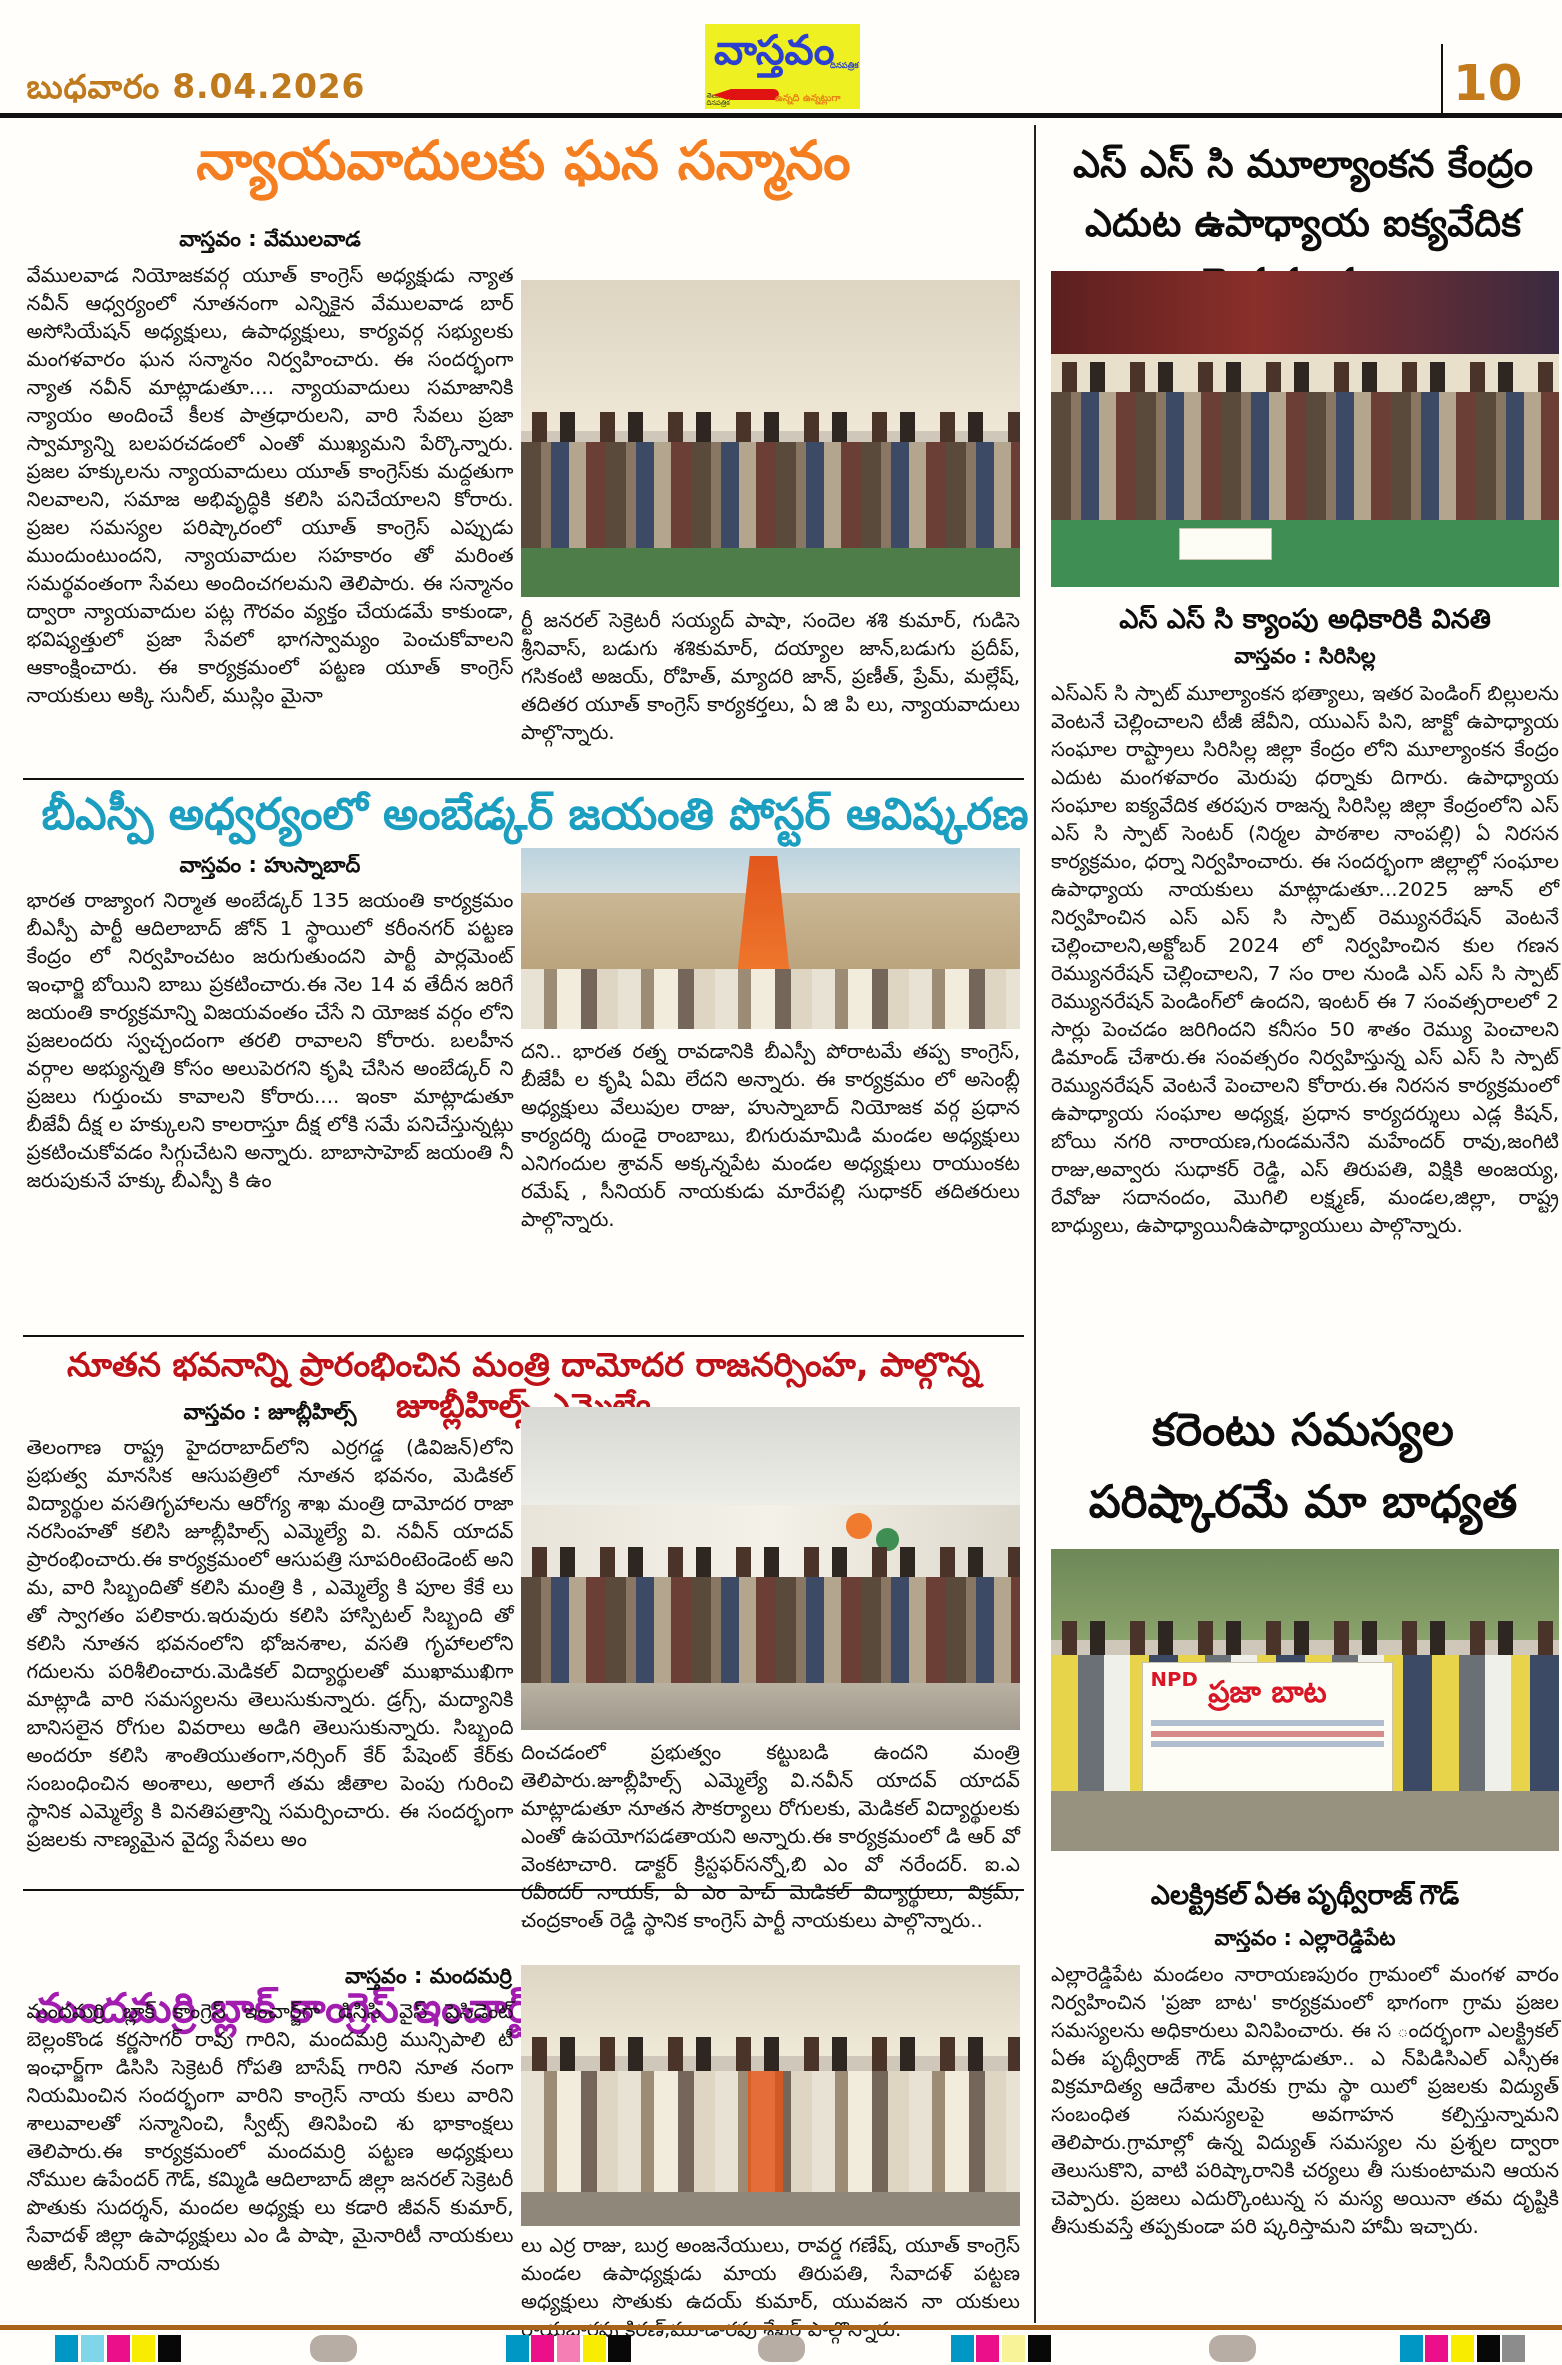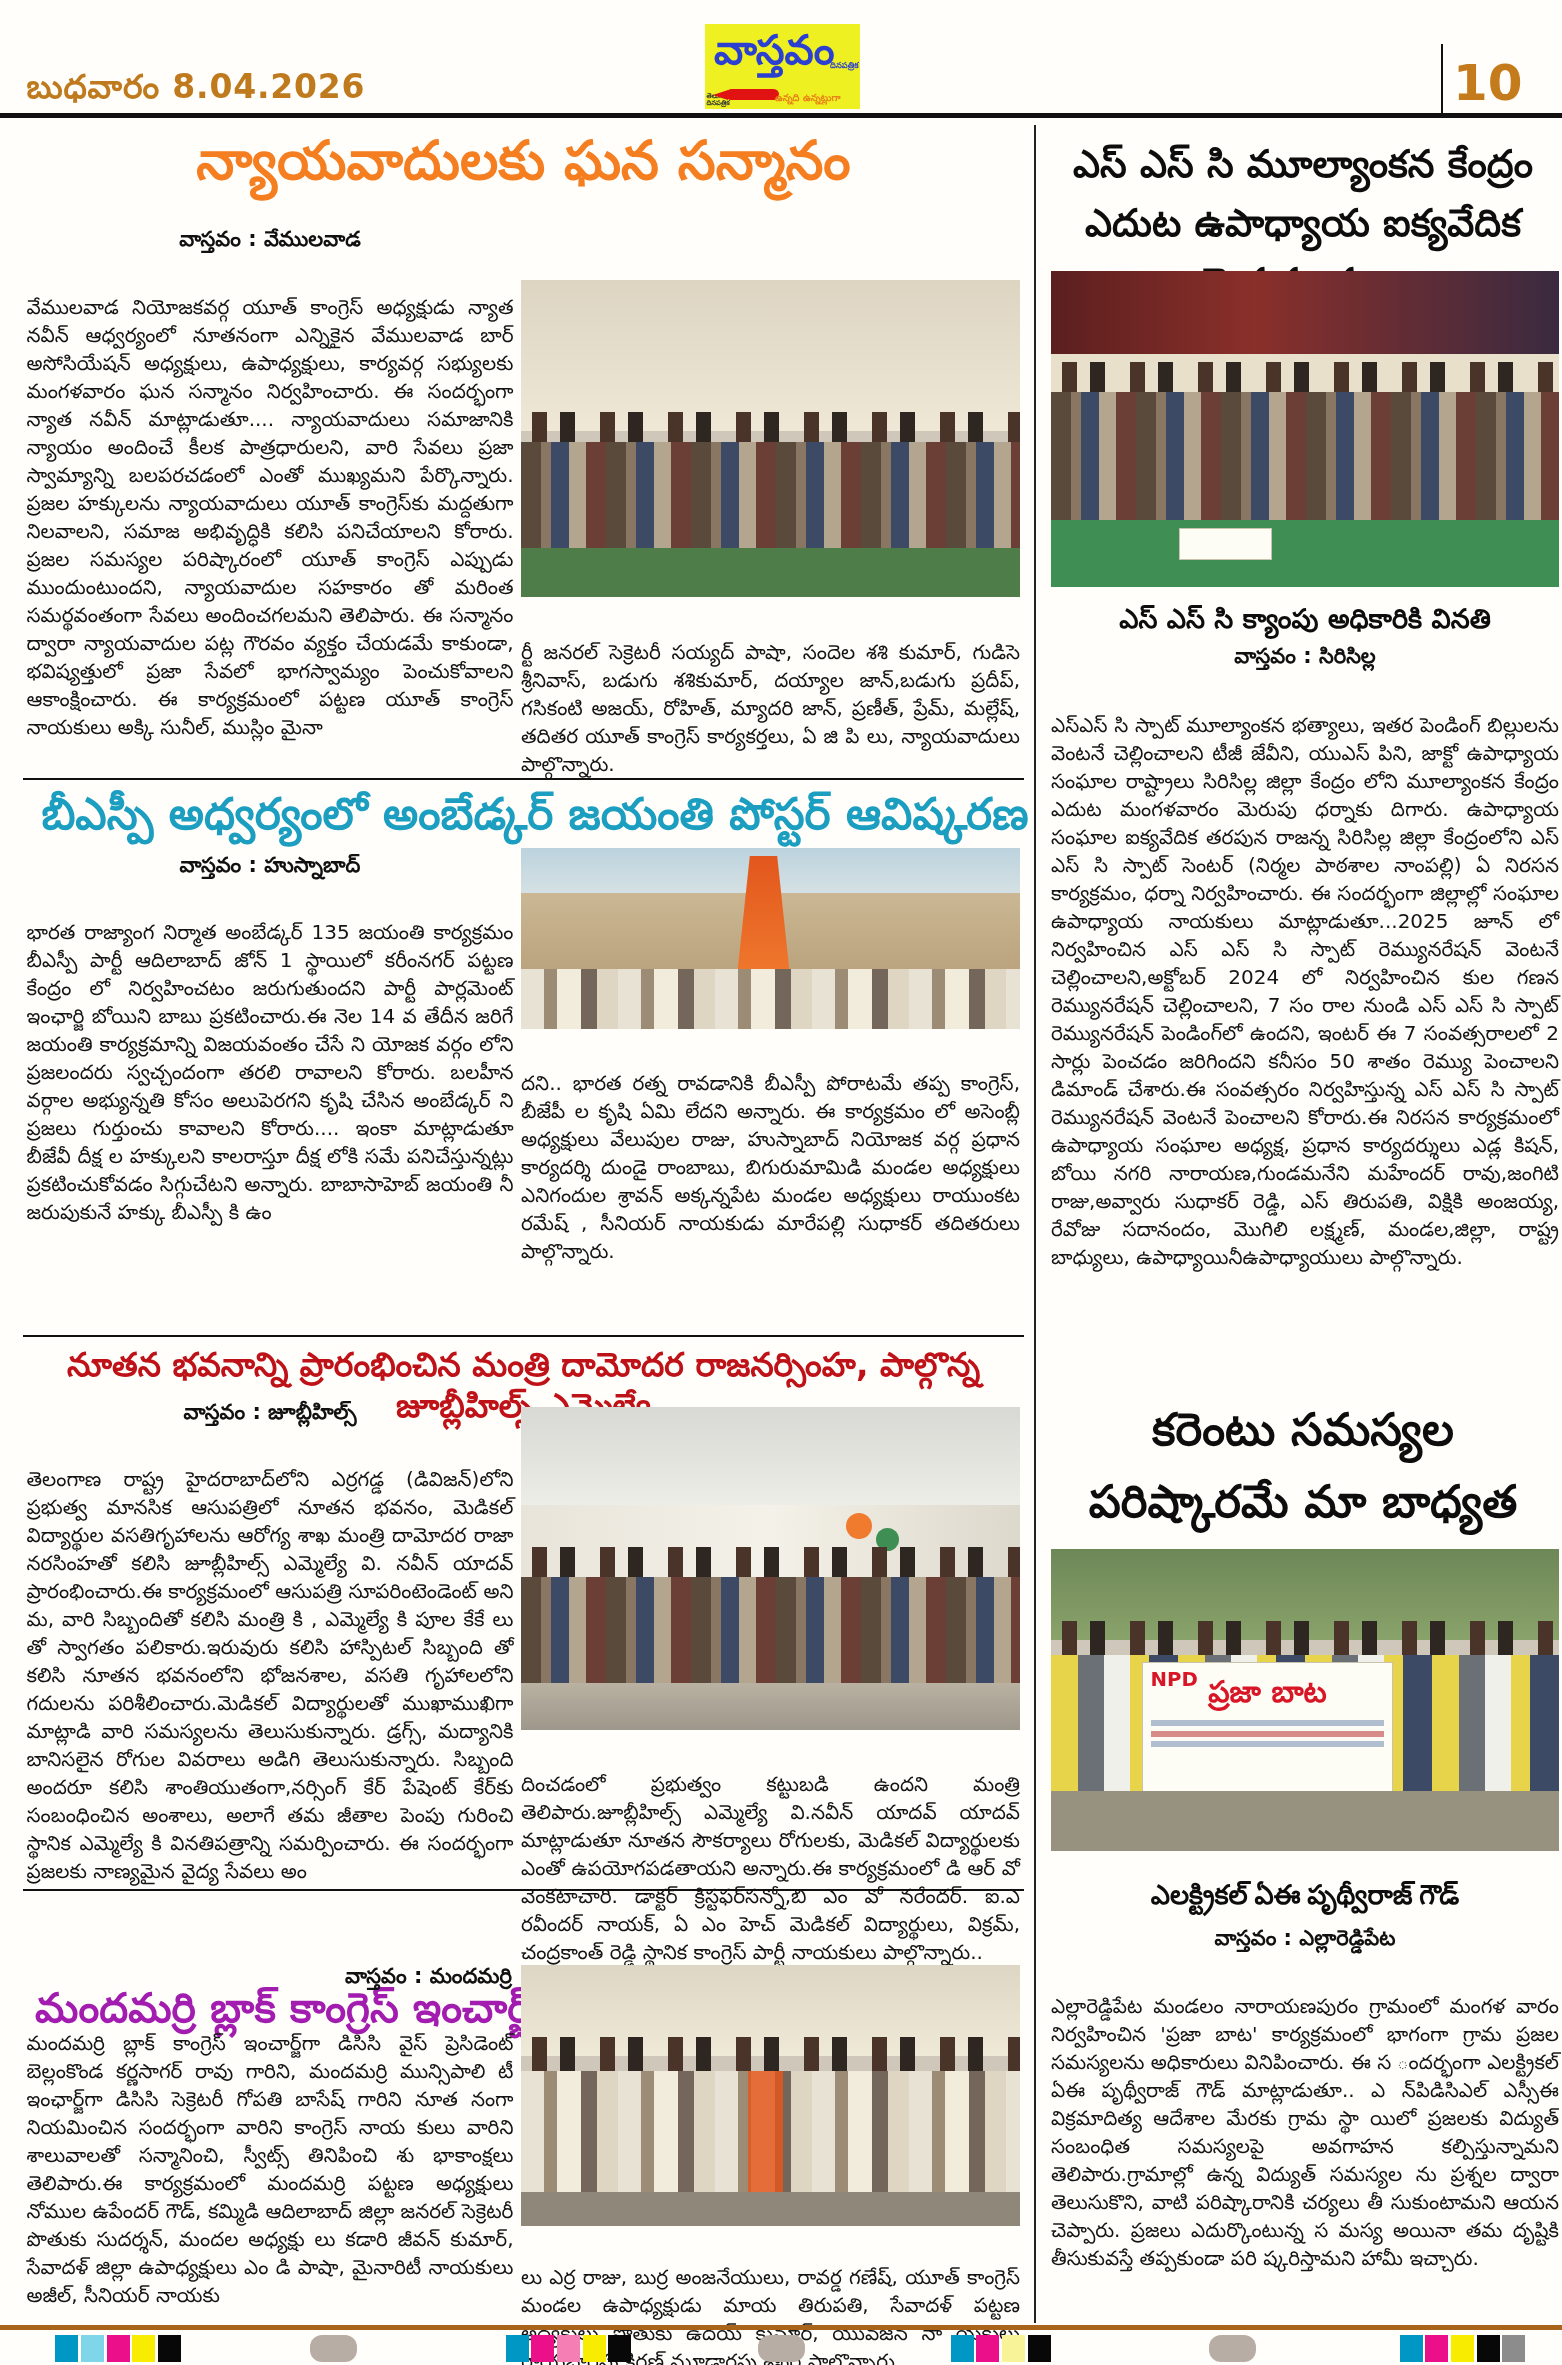--- a/index.html
+++ b/index.html
@@ -10,41 +10,41 @@
     color:#1a1a1a;
   }
   .abs{position:absolute;}
   
   .date{left:26.5px; top:67px; font-size:33px; font-weight:bold; color:#bf7a1e; letter-spacing:0.8px;}
   .masthead-rule{left:0; top:113px; width:1562px; height:4.5px; background:#111;}
   .logo-box{left:705px; top:24px; width:155px; height:85px; background:#eef021;}
   .logo-main{position:absolute; left:9px; top:6px; font-size:41px; font-weight:bold; color:#2b3fd1; line-height:1;}
   .logo-side{position:absolute; right:1.5px; top:36px; font-size:8.3px; color:#2b3fd1; font-weight:bold;}
   .logo-slogan{position:absolute; left:70px; bottom:3px; font-size:9.8px; color:#e8821a; font-weight:bold;}
-  .logo-small{position:absolute; left:1.5px; bottom:1.5px; font-size:6.8px; color:#333; line-height:1.1; width:30px;font-weight:bold;}
+  .logo-small{position:absolute; left:1.5px; bottom:1.5px; font-size:6.8px; color:#333; line-height:1.1; width:30px;}
   .pen-body{position:absolute; left:21px; bottom:9px; width:53px; height:10.6px; background:#e01212; border-radius:5.3px;}
   .pen-nib{position:absolute; left:7.6px; bottom:9px; width:0; height:0;
     border-top:5.3px solid transparent; border-bottom:5.3px solid transparent; border-right:15px solid #e01212;}
   .pageno-bar{left:1441px; top:44px; width:2.3px; height:70px; background:#111;}
   .pageno{left:1453px; top:54px; font-size:50px; font-weight:bold; color:#c47b1c;}
   
   .vrule-main{left:1034px; top:125px; width:1.5px; height:2198px; background:#222;}
   .hrule{height:2.3px; background:#111;}
   .bottom-rule{left:0; top:2325px; width:1562px; height:5.3px; background:#a9641c;}
   
   .headline{font-weight:bold; text-align:center; line-height:1.25;}
   .hl-1{left:26.5px; top:127px; width:994px; font-size:54px; color:#f57e20;}
   .hl-ssc{left:1047px; top:135px; width:512px; font-size:38px; color:#0d0d0d; line-height:1.55;}
   .hl-bsp{left:38px; top:786px; width:994px; font-size:44px; color:#1b9ec0;}
   .hl-bldg{left:26.5px; top:1344px; width:994px; font-size:33px; color:#bf1218;}
   .hl-current{left:1047px; top:1394px; width:512px; font-size:45px; color:#0d0d0d; line-height:1.6;}
   .hl-mand{left:26.5px; top:1983px; width:994px; font-size:41px; color:#a21caf;}
   
   .byline{font-size:21px; font-weight:bold; text-align:center; color:#111;}
-  .body-text{font-size:20px; line-height:1.40; text-align:justify; color:#141414;margin-top:32px;}
+  .body-text{font-size:20px; line-height:1.40; text-align:justify; color:#141414;}
   .caption{font-size:27px; font-weight:bold; text-align:center; color:#0d0d0d;}
   
   .photo{overflow:hidden; background:#cfc8ba;}
   .ph-layer{position:absolute; left:0; width:100%;}
   .crowd{background:repeating-linear-gradient(90deg,#5a4a3c 0 19.7px,#8a7763 19.7px 30px,#3c4a66 30px 48px,#b4a58e 48px 65px,#6b3f35 65px 85px);}
   .crowd-light{background:repeating-linear-gradient(90deg,#e8e2d4 0 23px,#9c8c76 23px 36px,#f2ecdd 36px 60px,#74665a 60px 76px,#ded5c2 76px 97px);}
   .heads{background:repeating-linear-gradient(90deg,transparent 0 10.6px,#4a3328 10.6px 26px,transparent 26px 39px,#2e2620 39px 54px,transparent 54px 68px);}
   .banner-card{position:absolute; background:#fdfdf6; border:1.5px solid #c9c2ae;}
   .banner-title{font-weight:bold; color:#d81626; text-align:center;}
   .banner-logo{font-weight:bold; color:#d81626;}

